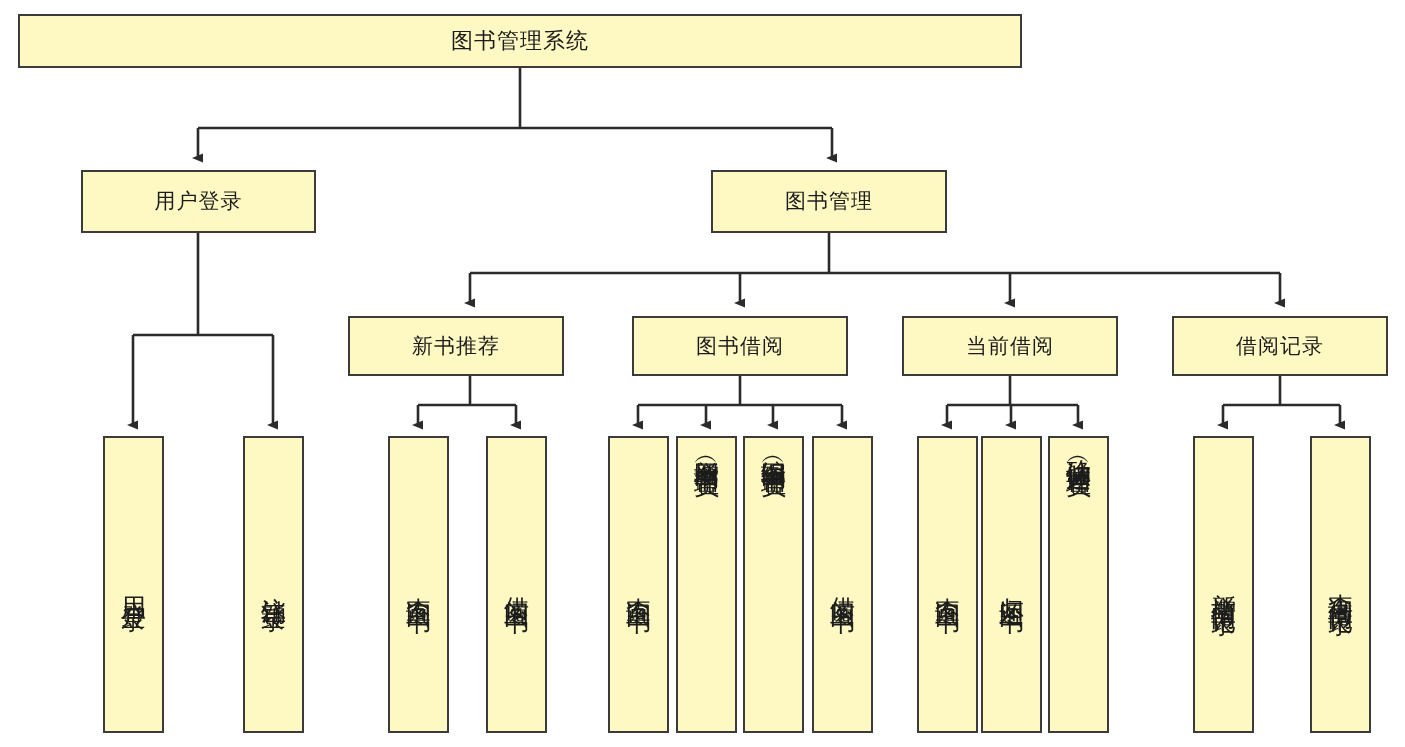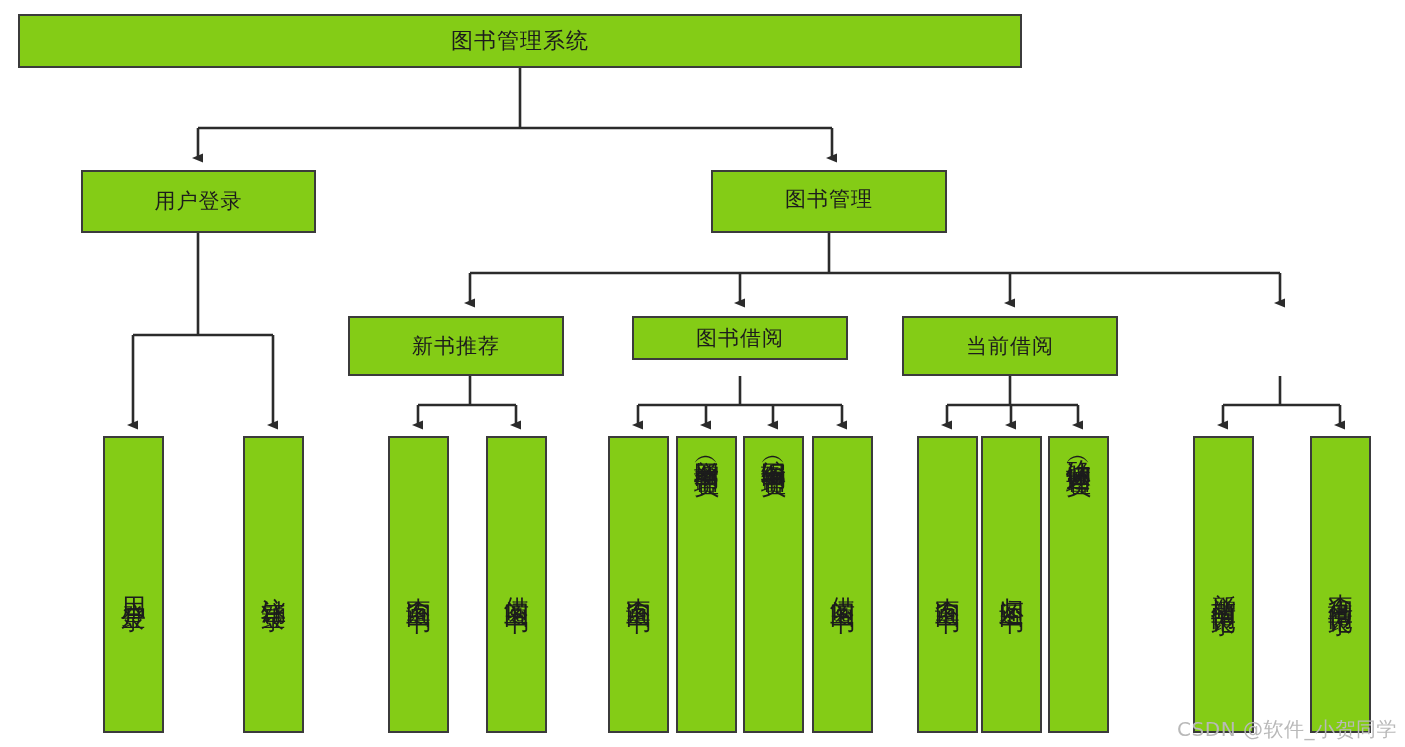--- a/index.html
+++ b/index.html
@@ -7,21 +7,21 @@
   body{
     font-family:"DejaVu Sans","Liberation Sans",sans-serif;
     width:1405px;height:747px;overflow:hidden;
   }
   #canvas{position:relative;width:1405px;height:747px;background:#fff;}
   svg.connectors{position:absolute;left:0;top:0;width:1405px;height:747px;pointer-events:none;}
 
   .node{
     position:absolute;
     box-sizing:border-box;
-    background:#84cc16;
+    background:#fef9c3;
     border:2px solid #3b3b3b;
     display:flex;
     align-items:center;
     justify-content:center;
     color:#1c1c1c;
   }
   .node .label{
     display:block;
     text-align:center;
     line-height:1.18;
@@ -113,32 +113,35 @@
     </g>
   </svg>
 
   <div class="node h root" style="left:18px;top:14px;width:1004px;height:54px;">
     <span class="label">图书管理系统</span>
   </div>
 
   <div class="node h" style="left:81px;top:170px;width:235px;height:63px;">
     <span class="label">用户登录</span>
   </div>
-  <div class="node h" style="left:711px;top:170px;width:236px;height:63px;font-family:Liberation Mono, monospace;">
+  <div class="node h" style="left:711px;top:170px;width:236px;height:63px;">
     <span class="label">图书管理</span>
   </div>
 
   <div class="node h" style="left:348px;top:316px;width:216px;height:60px;">
     <span class="label">新书推荐</span>
   </div>
-  <div class="node h" style="left:632px;top:316px;width:216px;height:44px;font-family:Liberation Serif, serif;">
+  <div class="node h" style="left:632px;top:316px;width:216px;height:60px;font-family:Liberation Serif, serif;">
     <span class="label">图书借阅</span>
   </div>
   <div class="node h" style="left:902px;top:316px;width:216px;height:60px;align-items:center;">
     <span class="label">当前借阅</span>
+  </div>
+  <div class="node h" style="left:1172px;top:316px;width:216px;height:60px;">
+    <span class="label">借阅记录</span>
   </div>
 
   <div class="node v center" style="left:103px;top:436px;width:61px;height:297px;">
     <span class="label">用户登录</span>
   </div>
   <div class="node v center" style="left:243px;top:436px;width:61px;height:297px;">
     <span class="label">注销登录</span>
   </div>
 
   <div class="node v center" style="left:388px;top:436px;width:61px;height:297px;">
@@ -171,14 +174,13 @@
     <span class="label">确认归还（管理员）</span>
   </div>
 
   <div class="node v center" style="left:1193px;top:436px;width:61px;height:297px;">
     <span class="label">新增借阅记录</span>
   </div>
   <div class="node v center" style="left:1310px;top:436px;width:61px;height:297px;">
     <span class="label">查询借阅记录</span>
   </div>
 
-  <div class="watermark">CSDN @软件_小贺同学</div>
 </div>
 
 </body></html>

